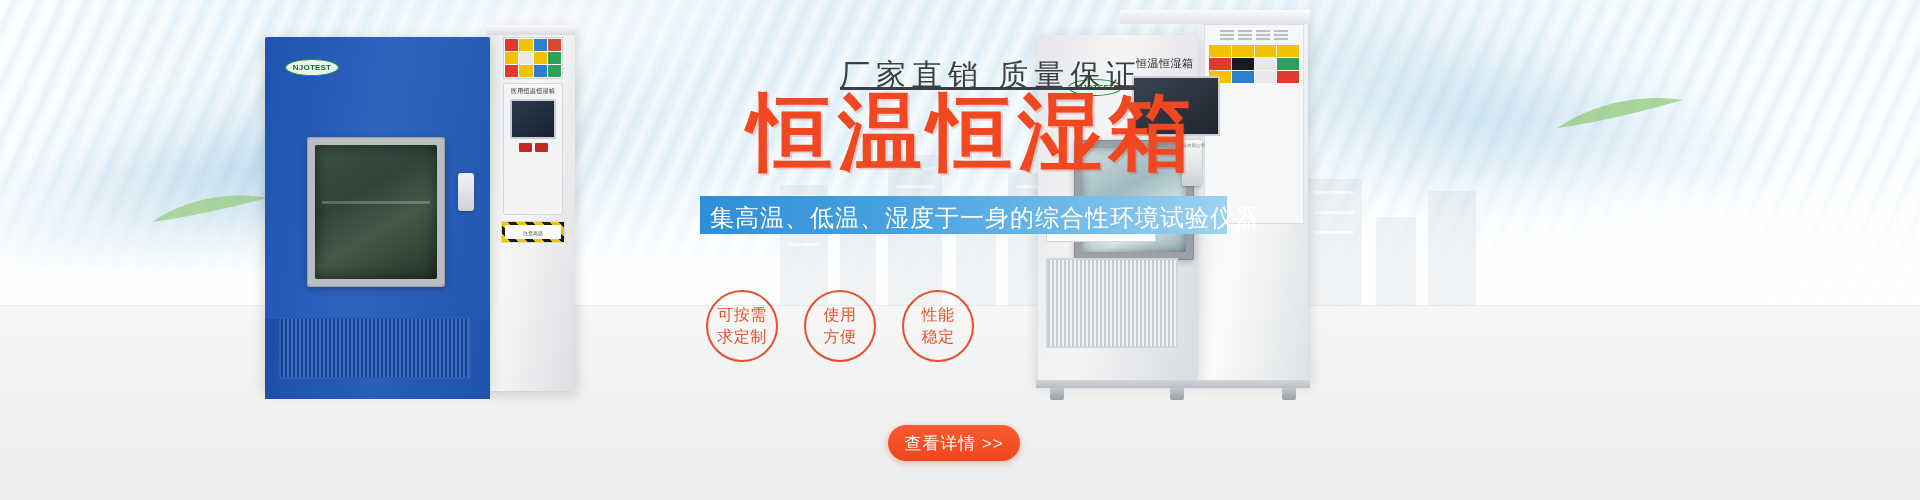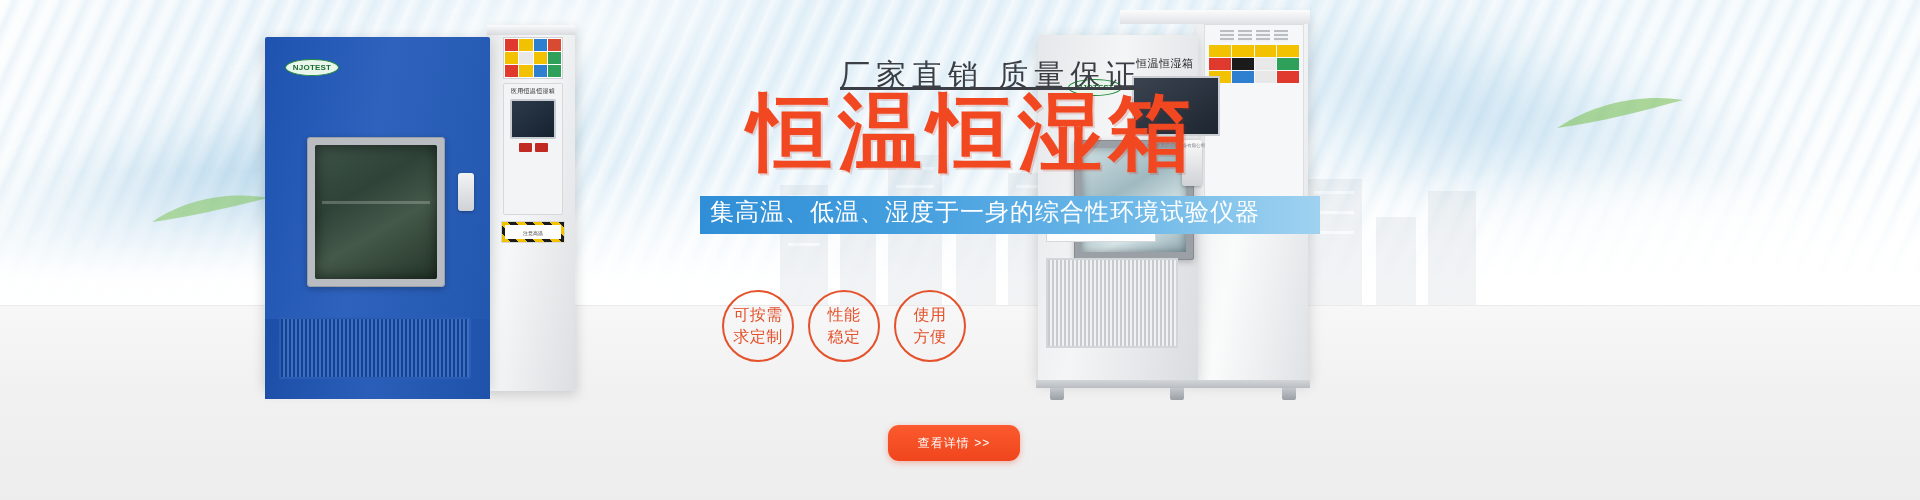--- a/index.html
+++ b/index.html
@@ -174,39 +174,39 @@
     font-family:"Liberation Sans","DejaVu Sans",sans-serif;
     text-decoration:underline;
   }
   .headline{
     position:absolute; left:48px; top:90px;
     font-size:84px; font-weight:bold; color:#f24822;
     letter-spacing:6px; white-space:nowrap; line-height:1;
     text-shadow:2px 2px 0 rgba(190,40,15,.18);
   }
   .subbar{
-    position:absolute; left:0px; top:196px; width:620px; height:38px;
+    position:absolute; left:0px; top:196px; width:527px; height:38px;
     background:linear-gradient(to right,#2f8ed6 0%,#46a0df 35%,#6fb9e8 70%,#9fd2f0 100%);
-    display:flex; align-items:flex-start;
+    display:flex; align-items:flex-end;
   }
   .subbar span{ font-size:24px; color:#fff; letter-spacing:1px; padding-left:10px; white-space:nowrap; }
 
-  .badges{ position:absolute; left:22px; top:290px; display:flex; gap:14px; }
+  .badges{ position:absolute; left:6px; top:290px; display:flex; gap:26px; }
   .badge{
     width:72px; height:72px; border-radius:50%;
     border:2px solid #e4512a; color:#e4512a;
     display:flex; flex-direction:column; align-items:center; justify-content:center;
     font-size:16px; line-height:1.35; letter-spacing:.5px; background:transparent;
   }
 
   .cta{
     position:absolute; left:188px; top:425px; width:132px; height:36px;
-    background:linear-gradient(#fb5b2e,#f0451d); border-radius:11px;
+    background:linear-gradient(#fb5b2e,#f0451d); border-radius:18px;
     display:flex; align-items:center; justify-content:center;
-    color:#fff; font-size:12px; letter-spacing:1px; cursor:pointer;
+    color:#fff; font-size:17px; letter-spacing:1px; cursor:pointer;
     box-shadow:0 2px 6px rgba(240,69,29,.35);
   }
 </style>
 </head>
 <body>
 
 <div class="banner">
 
   <div class="bg-base"></div>
   <div class="bg-silk"></div>
@@ -364,25 +364,25 @@
     <div class="subbar">
       <span>集高温、低温、湿度于一身的综合性环境试验仪器</span>
     </div>
 
     <div class="badges">
       <div class="badge">
         <div>可按需</div>
         <div>求定制</div>
       </div>
       <div class="badge">
+        <div>使用</div>
+        <div>方便</div>
+      </div>
+      <div class="badge">
         <div>性能</div>
         <div>稳定</div>
       </div>
-      <div class="badge">
-        <div>使用</div>
-        <div>方便</div>
-      </div>
     </div>
 
     <div class="cta">查看详情 &gt;&gt;</div>
   </div>
 
 </div>
 
 </body></html>

